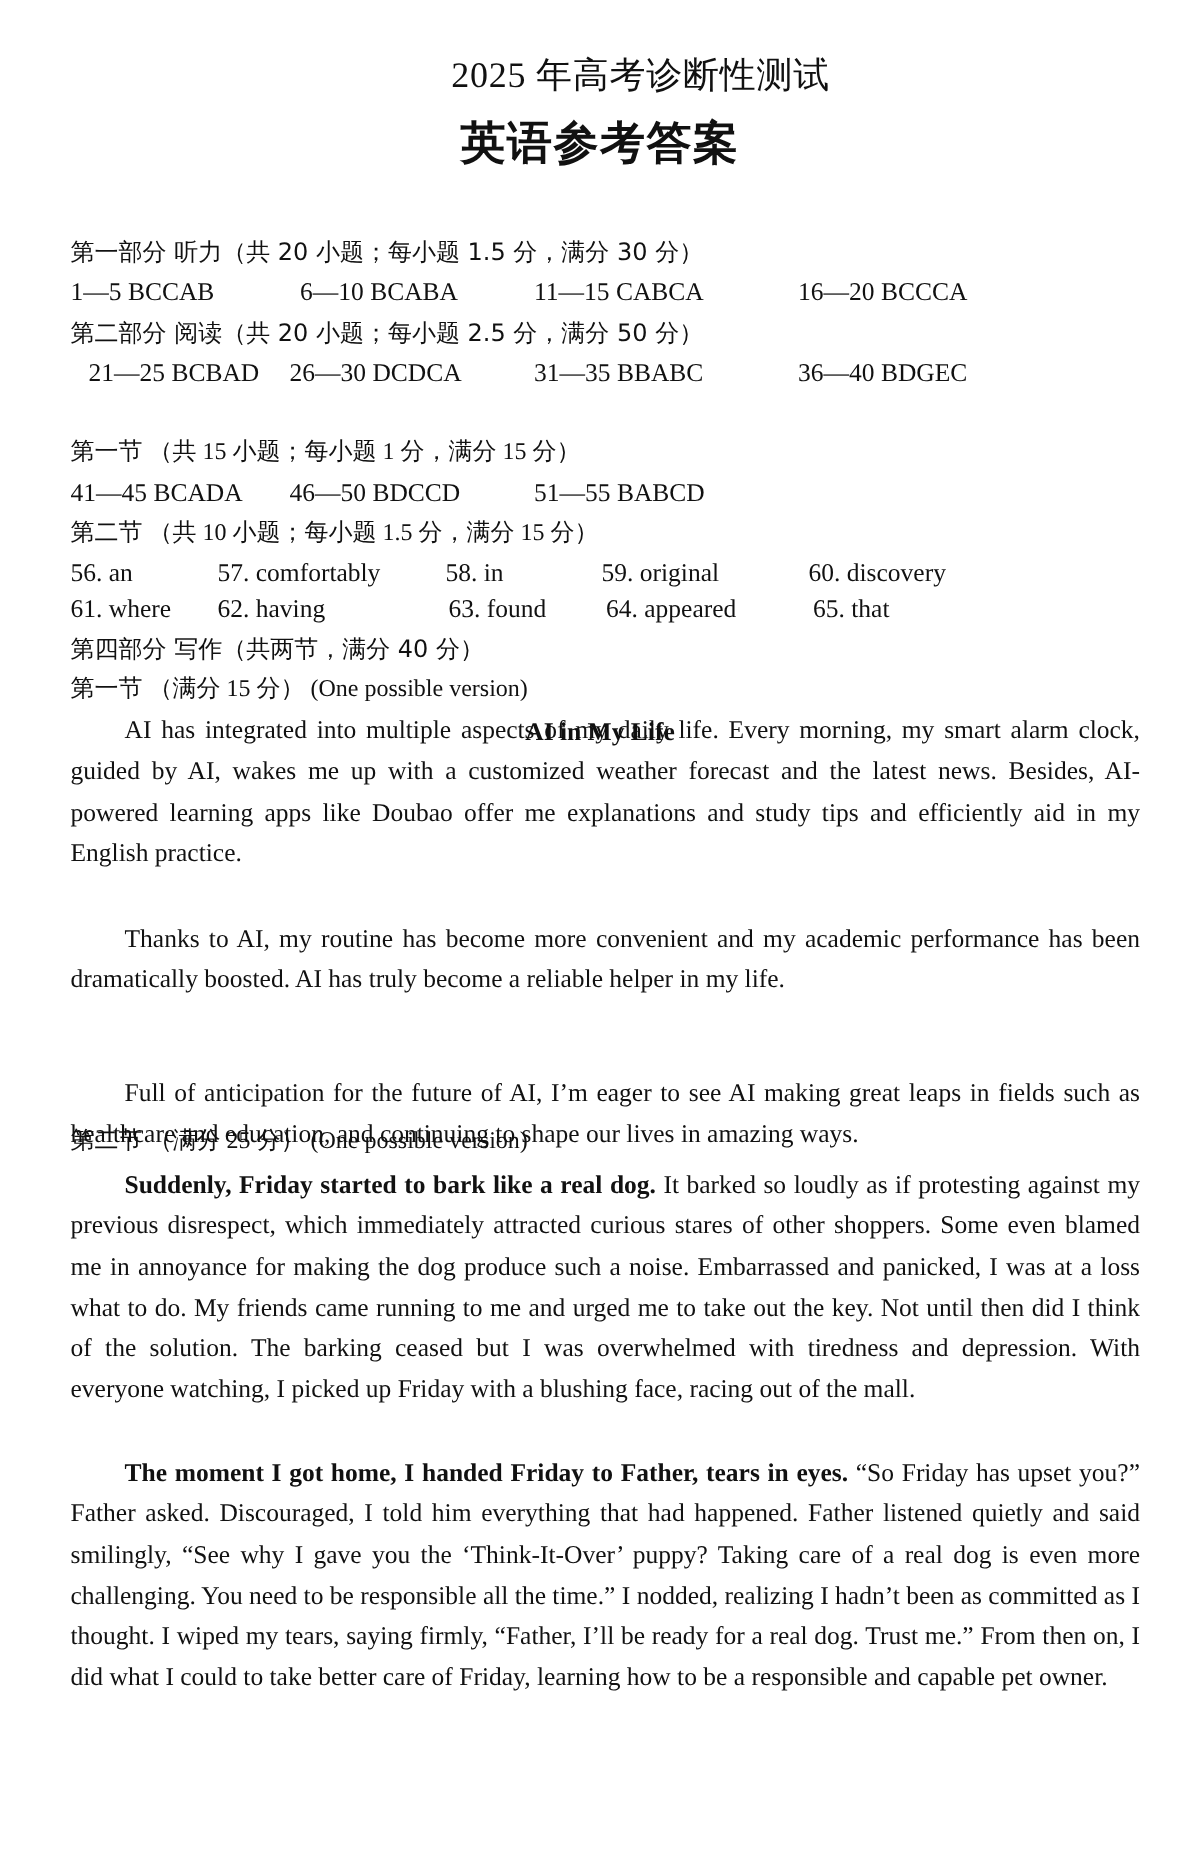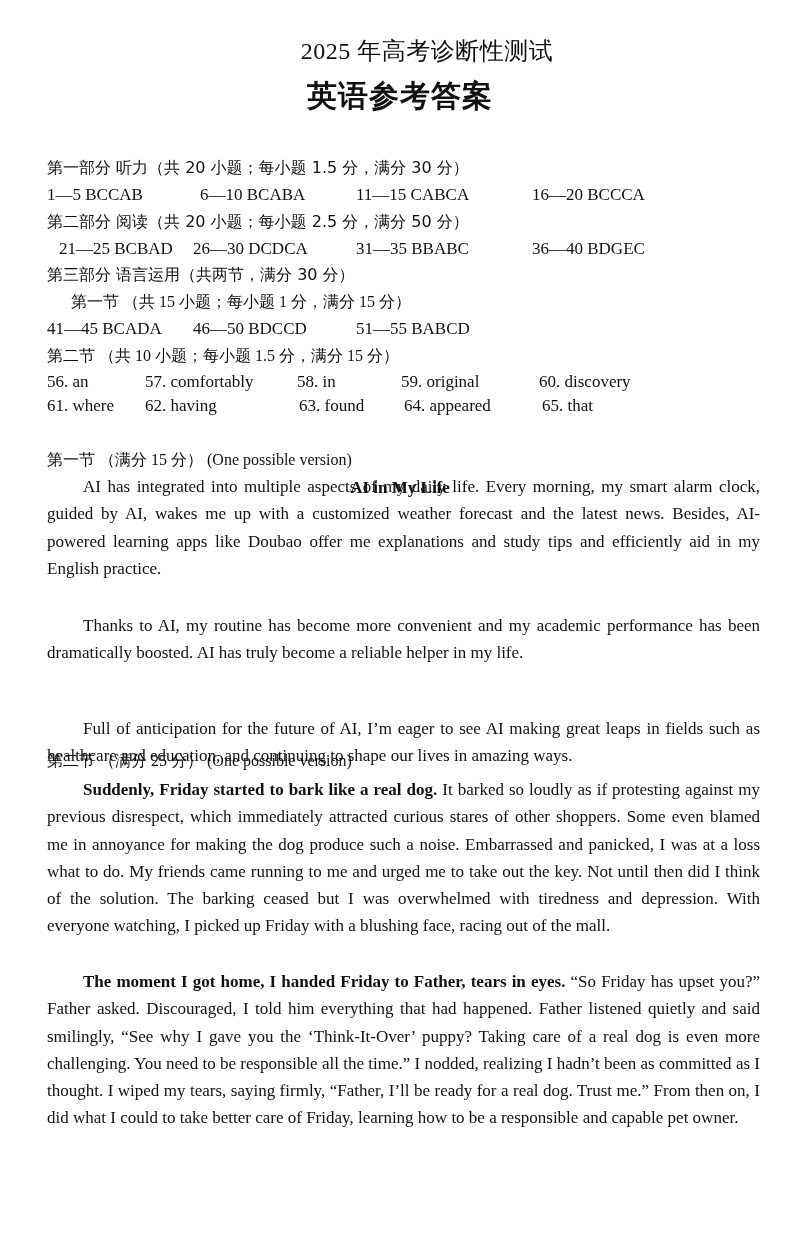--- a/index.html
+++ b/index.html
@@ -57,22 +57,21 @@
   </div>
 
   <div class="line head" style="top:211px;">第二部分  阅读（共 20 小题；每小题 2.5 分，满分 50 分）</div>
   <div class="line" style="top:238px; width:713px; height:22px;">
     <span class="cell" style="left:12px;">21—25 BCBAD</span>
     <span class="cell" style="left:146px;">26—30 DCDCA</span>
     <span class="cell" style="left:309px;">31—35 BBABC</span>
     <span class="cell" style="left:485px;">36—40 BDGEC</span>
   </div>
 
-  <div class="line head" style="top:264px;">第三部分  语言运用（共两节，满分 30 分）</div>
-  <div class="line sub" style="top:291px;margin-left:24px;">第一节  （共 15 小题；每小题 1 分，满分 15 分）</div>
+  <div class="line sub" style="top:291px;">第一节  （共 15 小题；每小题 1 分，满分 15 分）</div>
   <div class="line" style="top:318px; width:713px; height:22px;">
     <span class="cell" style="left:0px;">41—45 BCADA</span>
     <span class="cell" style="left:146px;">46—50 BDCCD</span>
     <span class="cell" style="left:309px;">51—55 BABCD</span>
   </div>
   <div class="line sub" style="top:345px;">第二节  （共 10 小题；每小题 1.5 分，满分 15 分）</div>
   <div class="line" style="top:371px; width:713px; height:22px;">
     <span class="cell" style="left:0px;">56. an</span>
     <span class="cell" style="left:98px;">57. comfortably</span>
     <span class="cell" style="left:250px;">58. in</span>
@@ -80,20 +79,21 @@
     <span class="cell" style="left:492px;">60. discovery</span>
   </div>
   <div class="line" style="top:395px; width:713px; height:22px;">
     <span class="cell" style="left:0px;">61. where</span>
     <span class="cell" style="left:98px;">62. having</span>
     <span class="cell" style="left:252px;">63. found</span>
     <span class="cell" style="left:357px;">64. appeared</span>
     <span class="cell" style="left:495px;">65. that</span>
   </div>
 
+  <div class="line head" style="top:422px;">第四部分  写作（共两节，满分 40 分）</div>
   <div class="line sub" style="top:449px;">第一节  （满分 15 分）  (One possible version)</div>
   <div class="essay-title">AI in My Life</div>
 
   <p class="para" style="top:473px;">AI has integrated into multiple aspects of my daily life. Every morning, my smart alarm clock, guided by AI, wakes me up with a customized weather forecast and the latest news. Besides, AI-powered learning apps like Doubao offer me explanations and study tips and efficiently aid in my English practice.</p>
   <p class="para" style="top:612px;">Thanks to AI, my routine has become more convenient and my academic performance has been dramatically boosted. AI has truly become a reliable helper in my life.</p>
   <p class="para" style="top:667px;margin-top:48px;">Full of anticipation for the future of AI, I’m eager to see AI making great leaps in fields such as healthcare and education, and continuing to shape our lives in amazing ways.</p>
 
   <div class="line sub" style="top:750px;">第二节  （满分 25 分）  (One possible version)</div>
 
   <p class="para" style="top:776px;"><b>Suddenly, Friday started to bark like a real dog.</b><span> It barked so loudly as if protesting against my previous disrespect, which immediately attracted curious stares of other shoppers. Some even blamed me in annoyance for making the dog produce such a noise. Embarrassed and panicked, I was at a loss what to do. My friends came running to me and urged me to take out the key. Not until then did I think of the solution. The barking ceased but I was overwhelmed with tiredness and depression. With everyone watching, I picked up Friday with a blushing face, racing out of the mall.</span></p>

